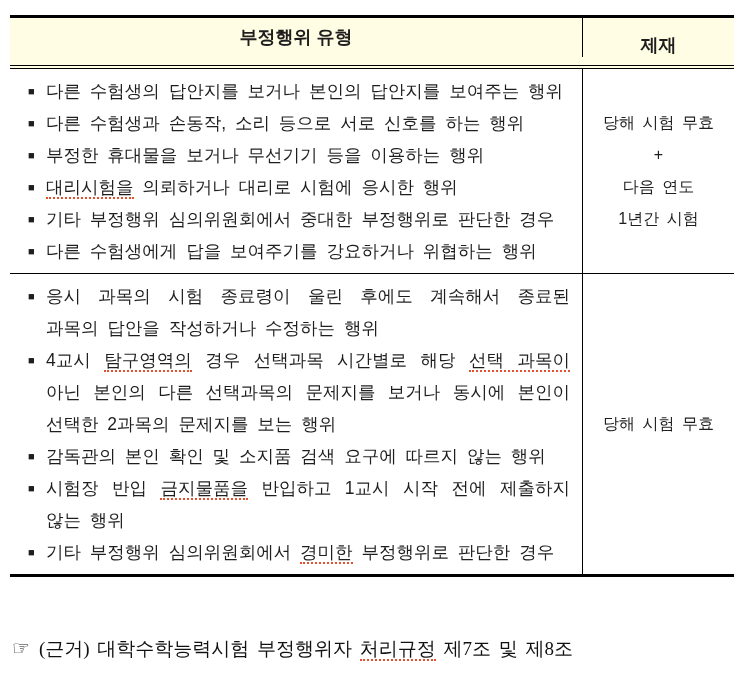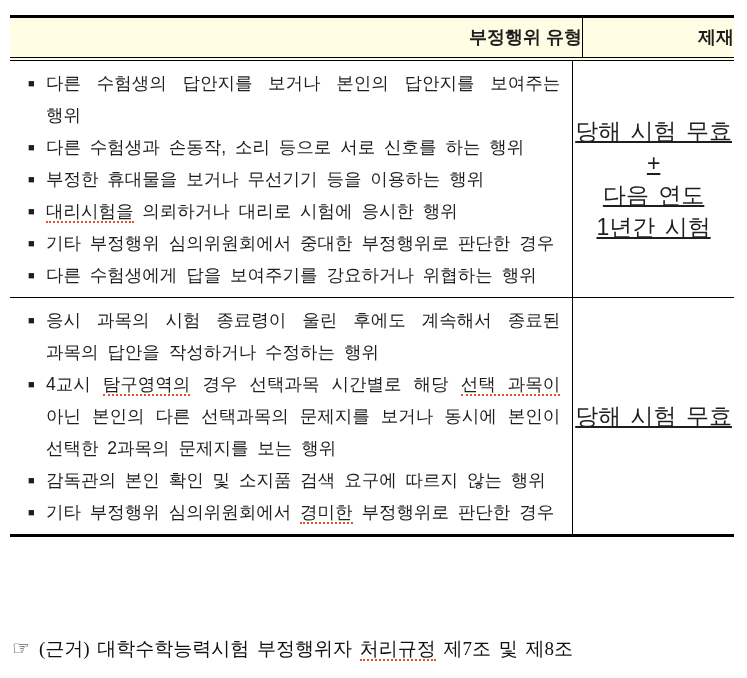--- a/index.html
+++ b/index.html
@@ -10,36 +10,36 @@
   }
   .table {
     position: absolute; left: 10px; top: 15px; width: 724px;
     border-top: 3px solid #000; border-bottom: 3px solid #000;
   }
   .hrow {
     display: flex; background: #fffde3;
     border-bottom: 4px double #000;
   }
   .hcell {
-    box-sizing: border-box; text-align: right;
+    box-sizing: border-box; text-align: center;
     font-weight: bold; font-size: 18px; line-height: 39px; height: 39px;
     white-space: nowrap; overflow: hidden;
   }
   .hcell.c1 { width: 573px; border-right: 1px solid #000; }
-  .hcell.c2 { flex: 1; }
+  .hcell.c2 { flex: 1; margin-top: 8px; }
   .row { display: flex; }
   .row.sep { border-bottom: 1px solid #000; }
   .cell-types {
     width: 573px; box-sizing: border-box; border-right: 1px solid #000;
     padding: 6px 12px 6px 18px;
   }
   .cell-sanction {
     flex: 1; display: flex; flex-direction: column;
     justify-content: center; align-items: center; text-align: center;
-    font-size: 23px; line-height: 32px; box-sizing: border-box; padding: 4px 2px; text-decoration: underline;
+    font-size: 16px; line-height: 32px; box-sizing: border-box; padding: 4px 2px;
   }
   .bullet {
     font-size: 17.5px; line-height: 32px; text-align: justify;
     word-break: keep-all; word-spacing: 4px;
     padding-left: 18px; text-indent: -18px;
   }
   .bullet .mark {
     font-size: 11px; margin-right: 8px; vertical-align: 2px;
     display: inline-block; text-indent: 0; width: 10px;
   }
@@ -76,20 +76,21 @@
         <div class="sline"><span>다음 연도</span></div>
         <div class="sline"><span>1년간 시험</span></div>
       </div>
   </div>
 
   <div class="row">
     <div class="cell-types">
         <div class="bullet"><span class="mark">■</span><span>응시 과목의 시험 종료령이 울린 후에도 계속해서 종료된 과목의 답안을 작성하거나 수정하는 행위</span></div>
         <div class="bullet"><span class="mark">■</span><span>4교시 </span><span class="sq">탐구영역의</span><span> 경우 선택과목 시간별로 해당 </span><span class="sq">선택 과목이</span><span> 아닌 본인의 다른 선택과목의 문제지를 보거나 동시에 본인이 선택한 2과목의 문제지를 보는 행위</span></div>
         <div class="bullet"><span class="mark">■</span><span>감독관의 본인 확인 및 소지품 검색 요구에 따르지 않는 행위</span></div>
+        <div class="bullet"><span class="mark">■</span><span>시험장 반입 </span><span class="sq">금지물품을</span><span> 반입하고 1교시 시작 전에 제출하지 않는 행위</span></div>
         <div class="bullet"><span class="mark">■</span><span>기타 부정행위 심의위원회에서 </span><span class="sq">경미한</span><span> 부정행위로 판단한 경우</span></div>
       </div>
     <div class="cell-sanction">
         <div class="sline"><span>당해 시험 무효</span></div>
       </div>
   </div>
 </div>
 
 <div class="footer">
   <span class="hand">☞</span><span><span>(근거) 대학수학능력시험 부정행위자 </span><span class="sq">처리규정</span><span> 제7조 및 제8조</span></span>

